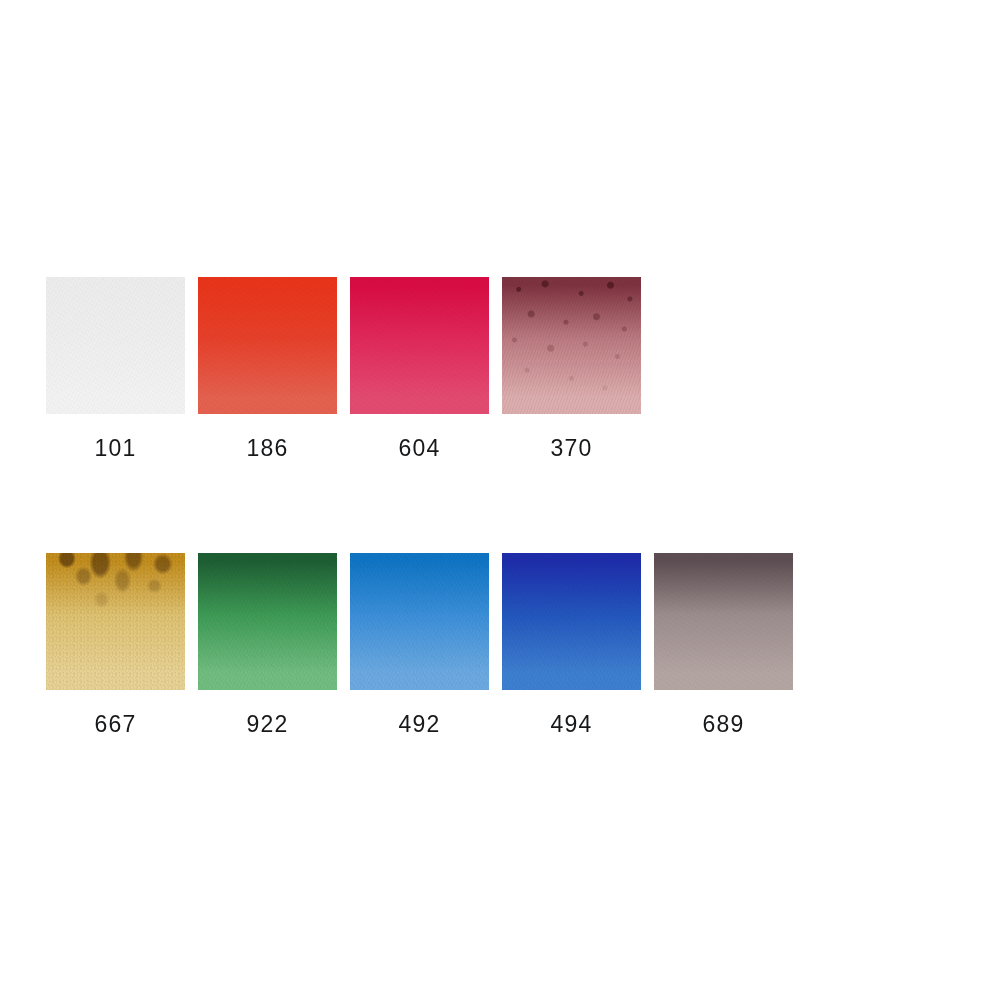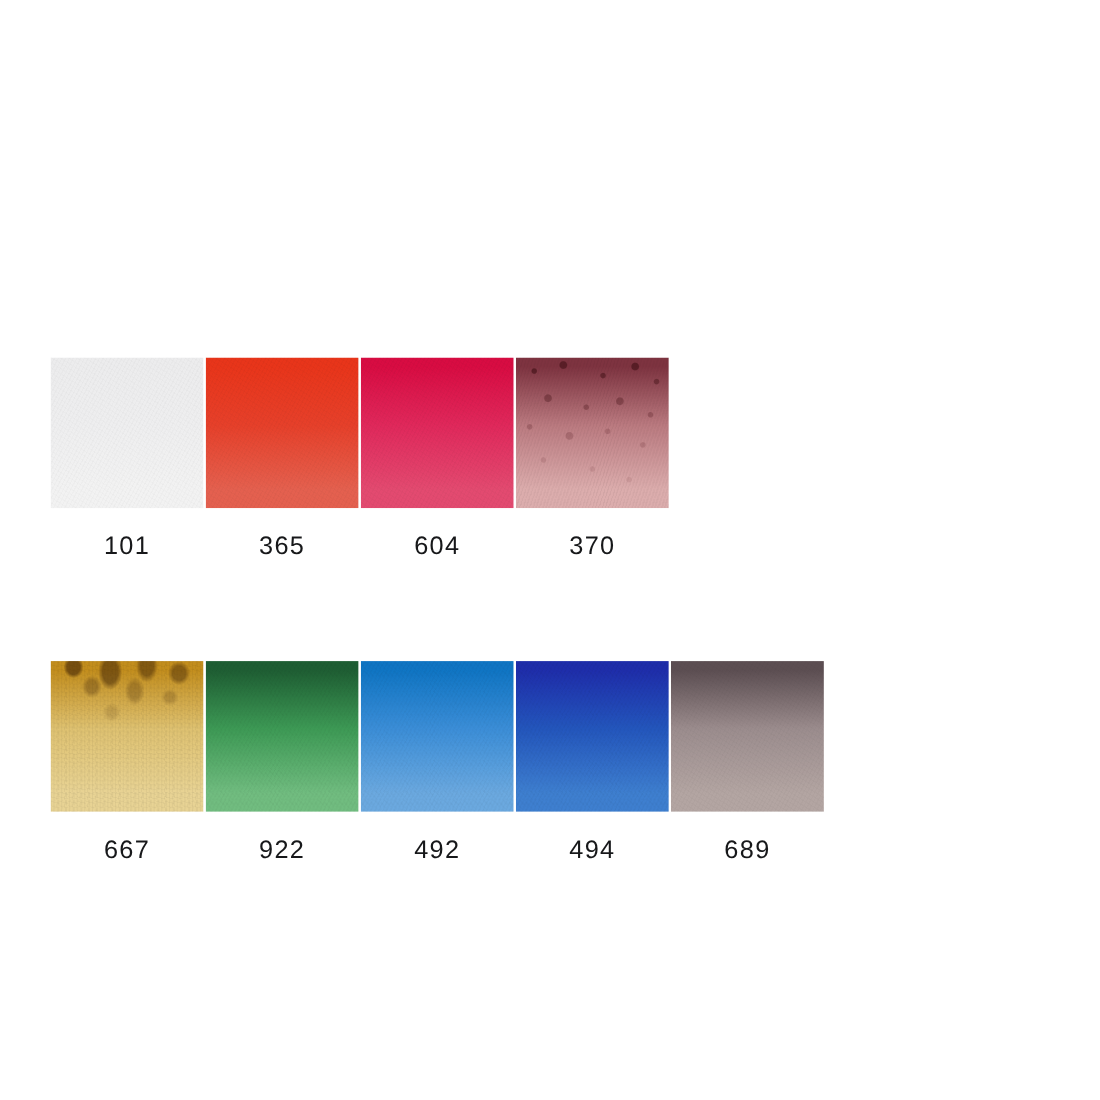--- a/index.html
+++ b/index.html
@@ -23,22 +23,21 @@
     width: 1000px;
     height: 1000px;
     background: #ffffff;
   }
 
   .swatch-row {
     position: absolute;
     left: 46px;
     width: 909px;
     display: flex;
-    gap: 2px;
-    margin-top: 48px;
+    gap: 13px;
   }
   .row-1 { top: 277px; }
   .row-2 { top: 553px; }
 
   .swatch-cell {
     width: 139px;
     display: block;
   }
 
   .swatch {
@@ -154,21 +153,21 @@
           <div class="grad" style="background: linear-gradient(rgb(236, 236, 237) 0%, rgb(236, 236, 237) 6%, rgb(238, 238, 239) 45%, rgb(242, 242, 242) 88%, rgb(242, 242, 242) 100%);"></div>
           <div class="tex tex-fiber" style="opacity: 0.35;"></div>
         </div>
         <div class="swatch-label">101</div>
       </div>
       <div class="swatch-cell">
         <div class="swatch">
           <div class="grad" style="background: linear-gradient(rgb(232, 53, 26) 0%, rgb(232, 53, 26) 6%, rgb(230, 64, 42) 45%, rgb(228, 96, 79) 88%, rgb(228, 96, 79) 100%);"></div>
           <div class="tex tex-fiber" style="opacity: 0.45;"></div>
         </div>
-        <div class="swatch-label">365</div>
+        <div class="swatch-label">186</div>
       </div>
       <div class="swatch-cell">
         <div class="swatch">
           <div class="grad" style="background: linear-gradient(rgb(216, 12, 66) 0%, rgb(216, 12, 66) 6%, rgb(224, 40, 91) 45%, rgb(227, 74, 112) 88%, rgb(227, 74, 112) 100%);"></div>
           <div class="tex tex-fiber" style="opacity: 0.5;"></div>
         </div>
         <div class="swatch-label">604</div>
       </div>
       <div class="swatch-cell">
         <div class="swatch">

